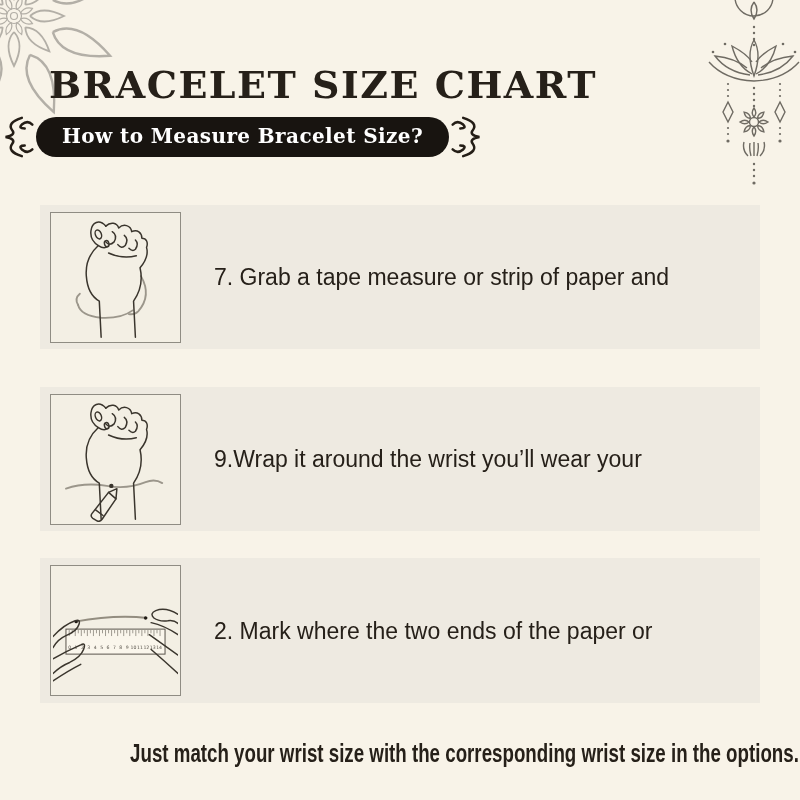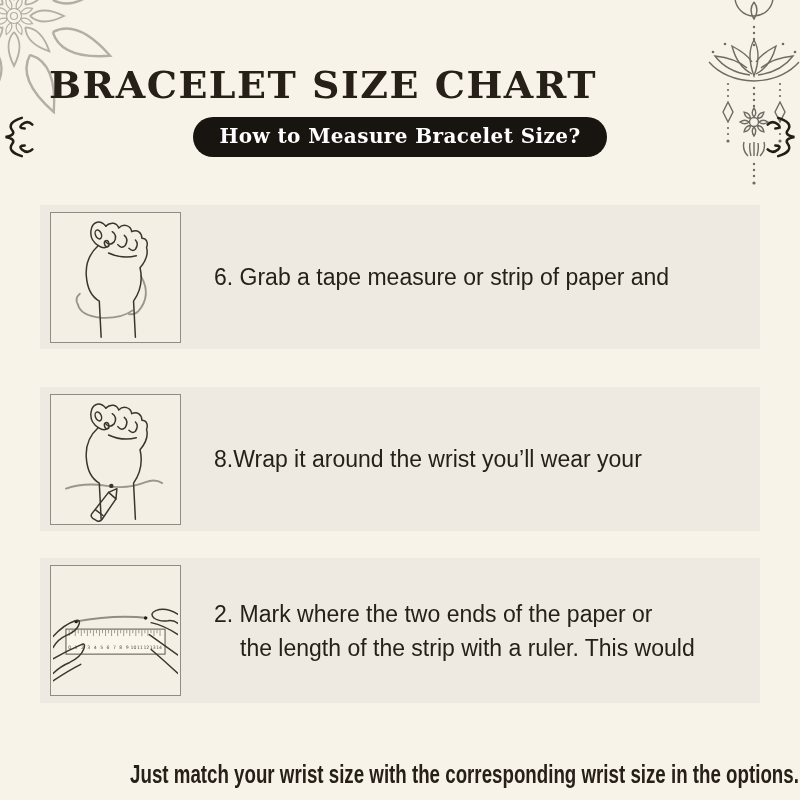--- a/index.html
+++ b/index.html
@@ -11,21 +11,21 @@
   .deco{position:absolute;pointer-events:none;}
   #mandala{left:0;top:0;}
   #lotus{left:699px;top:0;}
   .title{
     position:absolute;top:62px;left:0;width:646px;text-align:center;
     font-family:"DejaVu Serif","Liberation Serif",serif;
     font-weight:bold;font-size:38px;letter-spacing:1.5px;color:var(--ink,#262019);
   }
   .badge-row{
     position:absolute;top:114px;left:0;width:800px;height:46px;
-    display:flex;align-items:center;justify-content:space-between;gap:13px;
+    display:flex;align-items:center;justify-content:flex-start;gap:0;
   }
   .pill{
     background:var(--badgeBg,#181410);color:var(--badgeText,#fff);
     border-radius:23px;padding:7px 26px 9px 26px;
     font-family:"DejaVu Serif","Liberation Serif",serif;font-weight:bold;
     font-size:20px;letter-spacing:0.4px;white-space:nowrap;
   }
   .flourish{width:36px;height:44px;}
   .flourish.mirror{transform:scaleX(-1);}
   .step-row{
@@ -38,21 +38,21 @@
     background:var(--panelBox,#f3efe4);border:1px solid #8f8c83;
     display:flex;align-items:center;justify-content:center;box-sizing:border-box;
   }
   .step-text{
     margin-left:33px;margin-right:10px;
     font-size:23px;line-height:34px;color:var(--ink,#262019);
   }
   .step-line{display:block;}
   .step-line.wrapped{padding-left:26px;}
   .footer{
-    position:absolute;top:759px;left:0;width:800px;text-align:center;
+    position:absolute;top:738px;left:0;width:800px;text-align:center;
   }
   .footer span{
     display:inline-block;white-space:nowrap;
     font-weight:bold;font-size:26px;
     transform:scaleX(0.72);transform-origin:50% 50%;
     color:var(--ink,#262019);
   }
   .art{stroke:#3a352d;fill:none;stroke-width:1.6;stroke-linecap:round;stroke-linejoin:round;}
   .tape{stroke:var(--tapeGrey,#9b968b);fill:none;stroke-width:2;stroke-linecap:round;}
   .greyart{stroke:var(--ornamentGrey,#b3afa7);fill:none;}
@@ -187,21 +187,21 @@
         <ellipse cx="58" cy="31" rx="2.4" ry="3.4" transform="rotate(-15 58 31)"></ellipse>
         <path d="M64 18 Q70 22 66 29 Q61 34 57 29"></path>
         <path d="M77 22 Q82 26 78 33 Q74 37 70 32"></path>
         <path d="M89 27 Q93 31 89 37 Q86 40 82 36"></path>
         <path d="M60 41 Q75 48 90 44"></path>
         <path d="M49 33 Q55 37 59 34"></path>
       </g>
     </svg>
   </div>
   <div class="step-text">
-    <span class="step-line">6. Grab a tape measure or strip of paper and</span>
+    <span class="step-line">7. Grab a tape measure or strip of paper and</span>
   </div>
 </div>
 
 <div class="step-row" id="row2">
   <div class="illo-box">
     <svg width="125" height="125" viewBox="0 0 135 135" xmlns="http://www.w3.org/2000/svg">
       <path class="tape" d="M14 99 Q34 92 58 96 Q80 100 100 92 Q110 88 118 93" stroke-width="1.6"></path>
       <g class="art">
         <path d="M57 12 C50 4 42 8 41 17 C40 25 44 30 49 33 C39 42 35 54 36 66 C37 80 43 89 50 93 L52 132"></path>
         <path d="M57 12 C62 7 69 8 71 14 C76 9 84 11 85 18 C91 15 96 19 96 25 C101 25 103 30 101 35 C103 42 100 50 94 57 C97 70 94 83 87 93 L89 132"></path>
@@ -213,21 +213,21 @@
         <path d="M60 41 Q75 48 90 44"></path>
         <path d="M49 33 Q55 37 59 34"></path>
         <path d="M60 103 L42 126 Q40 129 43 131 L48 134 Q51 135 53 132 L68 110"></path>
         <path d="M60 103 L68 110 L69 99 Z"></path>
         <path d="M46 122 L54 128"></path>
         <circle cx="63" cy="96" r="1.6" fill="#3a352d"></circle>
       </g>
     </svg>
   </div>
   <div class="step-text">
-    <span class="step-line">8.Wrap it around the wrist you’ll wear your</span>
+    <span class="step-line">9.Wrap it around the wrist you’ll wear your</span>
   </div>
 </div>
 
 <div class="step-row" id="row3">
   <div class="illo-box">
     <svg width="125" height="125" viewBox="0 0 135 135" xmlns="http://www.w3.org/2000/svg">
       <rect x="14" y="66" width="107" height="27" fill="#faf6ec" stroke="#5b564e" stroke-width="1.1"></rect>
       <g id="ruler-ticks">
           <line x1="17.5" y1="67" x2="17.5" y2="73.5" stroke="#6b665d" stroke-width="0.7"></line>
           <line x1="20.77" y1="67" x2="20.77" y2="70.5" stroke="#6b665d" stroke-width="0.7"></line>
@@ -287,19 +287,18 @@
         <path d="M0 122 Q16 111 30 104"></path>
         <path d="M135 50 Q122 42 111 46 Q104 49 109 54 Q114 58 124 57 Q131 56 135 60"></path>
         <path d="M135 72 Q120 62 106 59"></path>
         <path d="M135 94 Q118 82 104 72"></path>
         <path d="M135 114 Q120 100 106 88"></path>
       </g>
     </svg>
   </div>
   <div class="step-text">
     <span class="step-line">2. Mark where the two ends of the paper or</span>
-    <span class="step-line wrapped">the length of the strip with a ruler. This would</span>
   </div>
 </div>
 
 <div class="footer">
   <span>Just match your wrist size with the corresponding wrist size in the options.</span>
 </div>
 
 </body></html>

